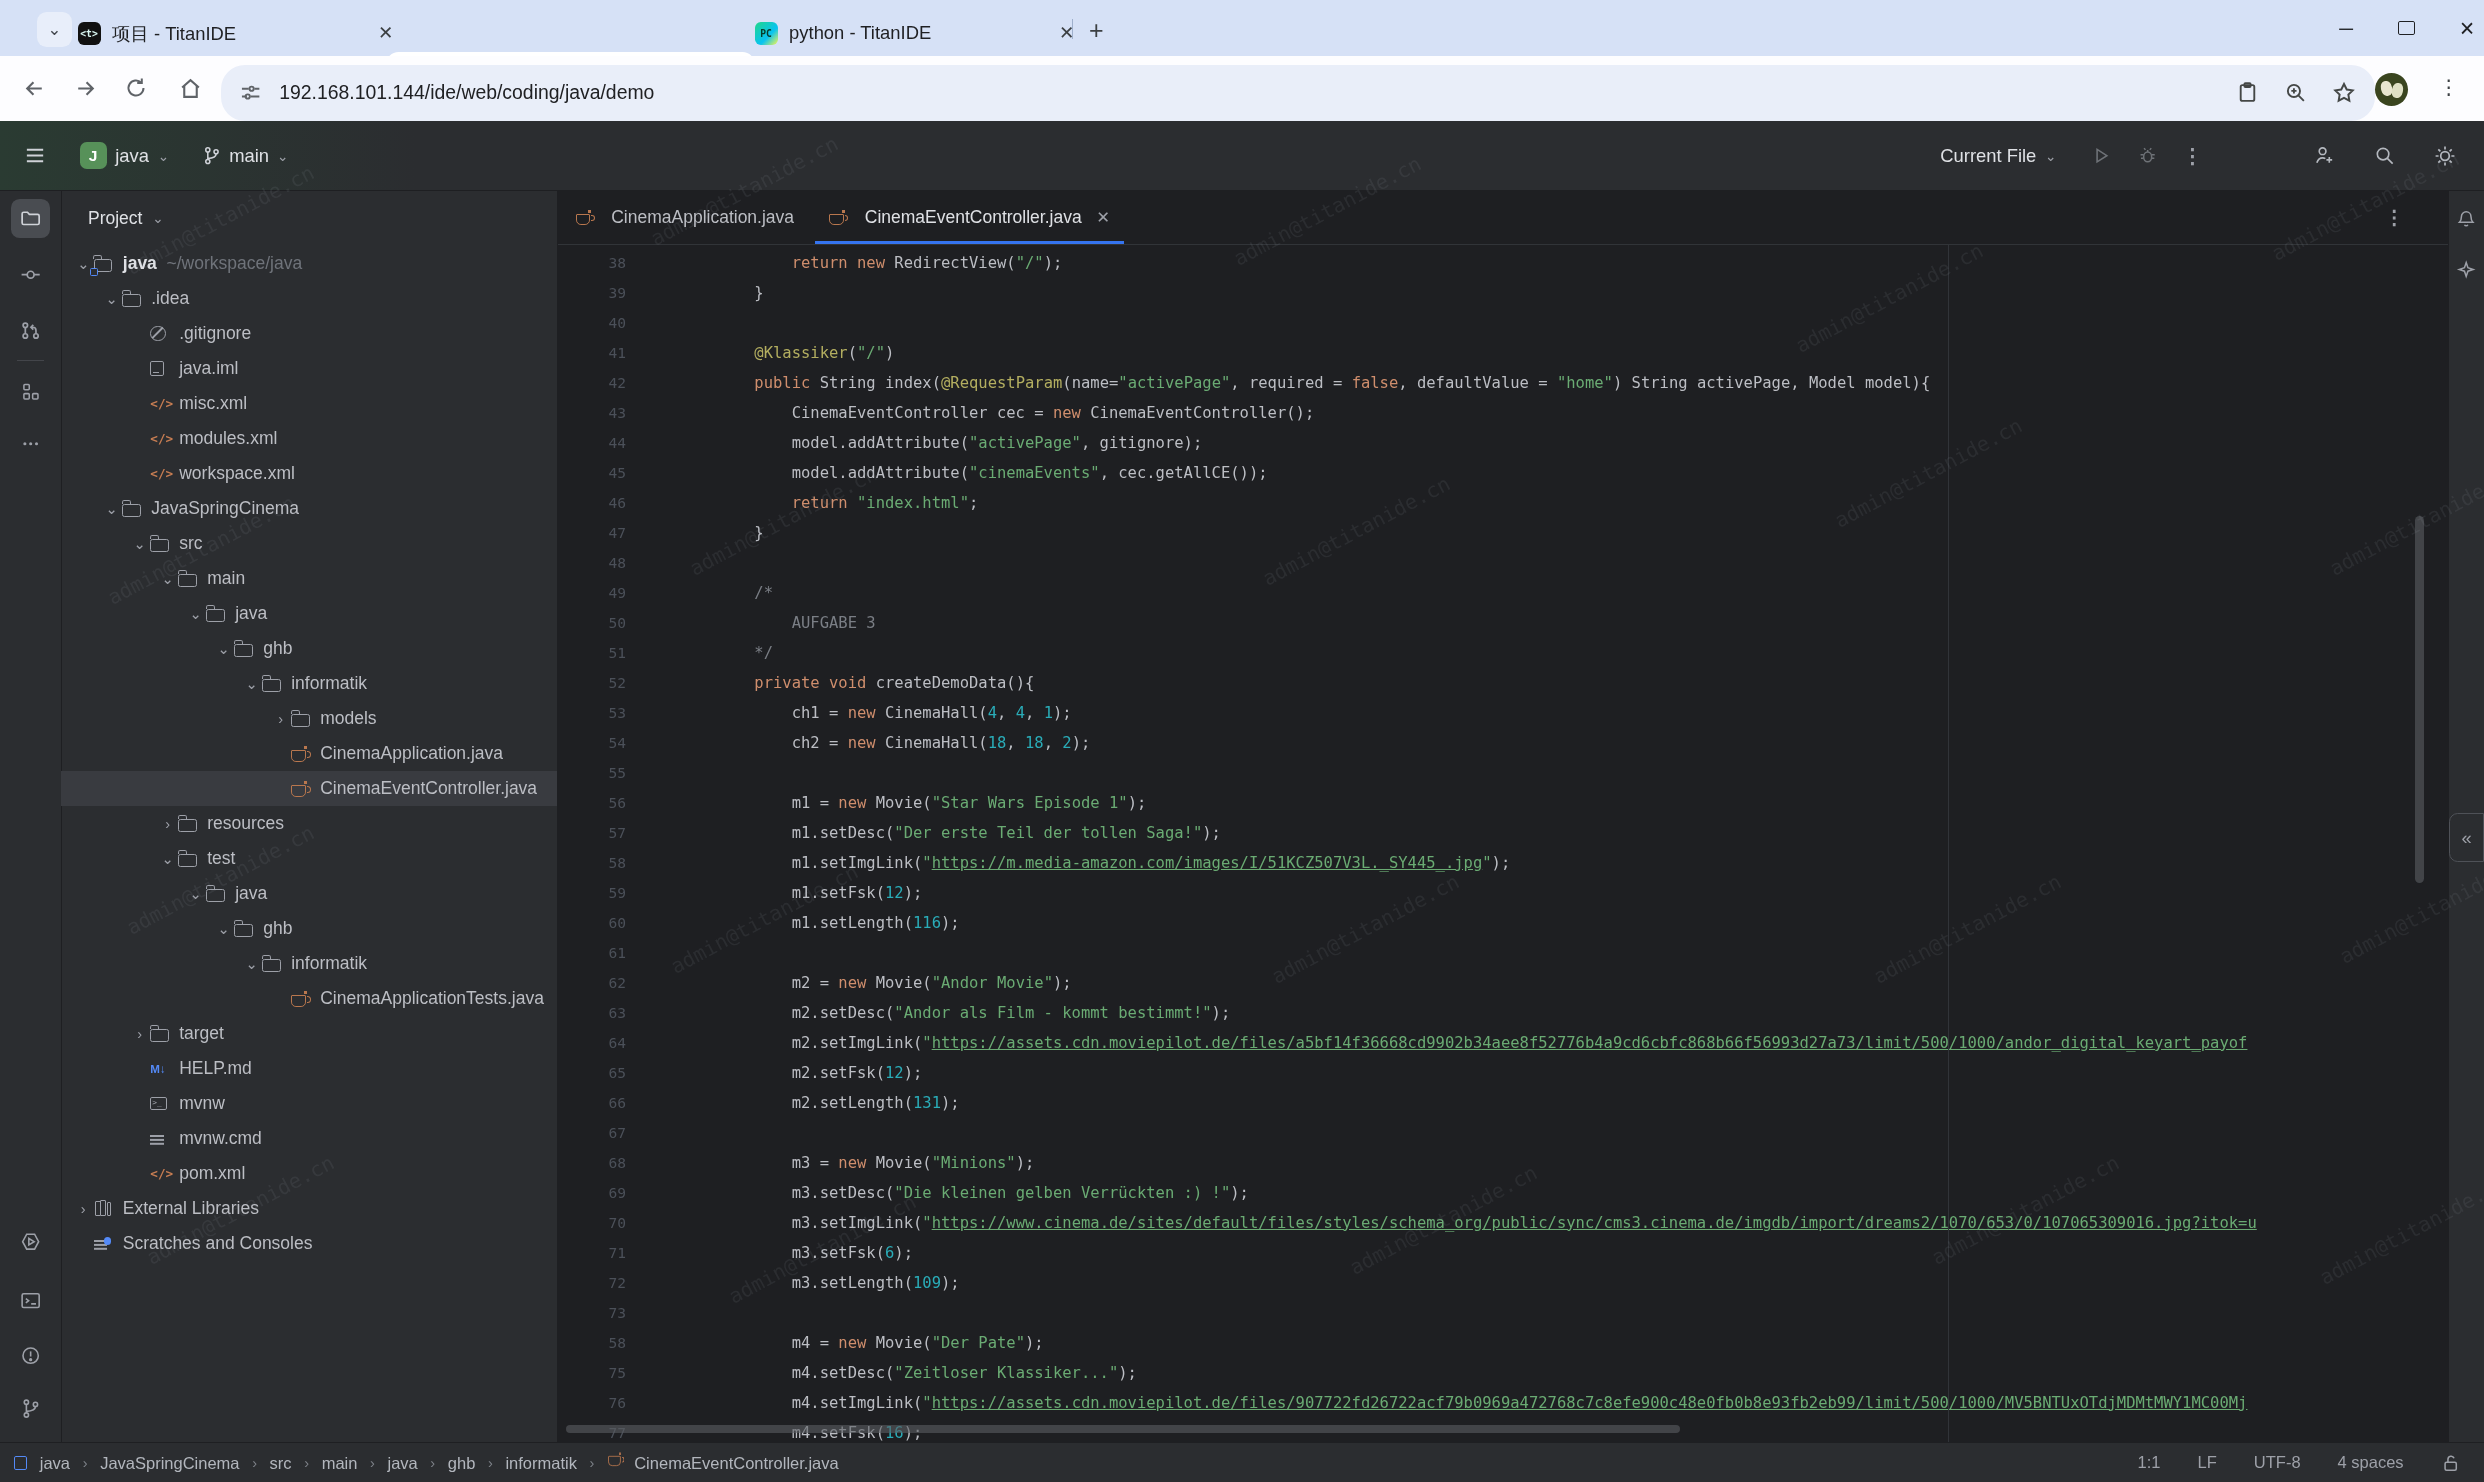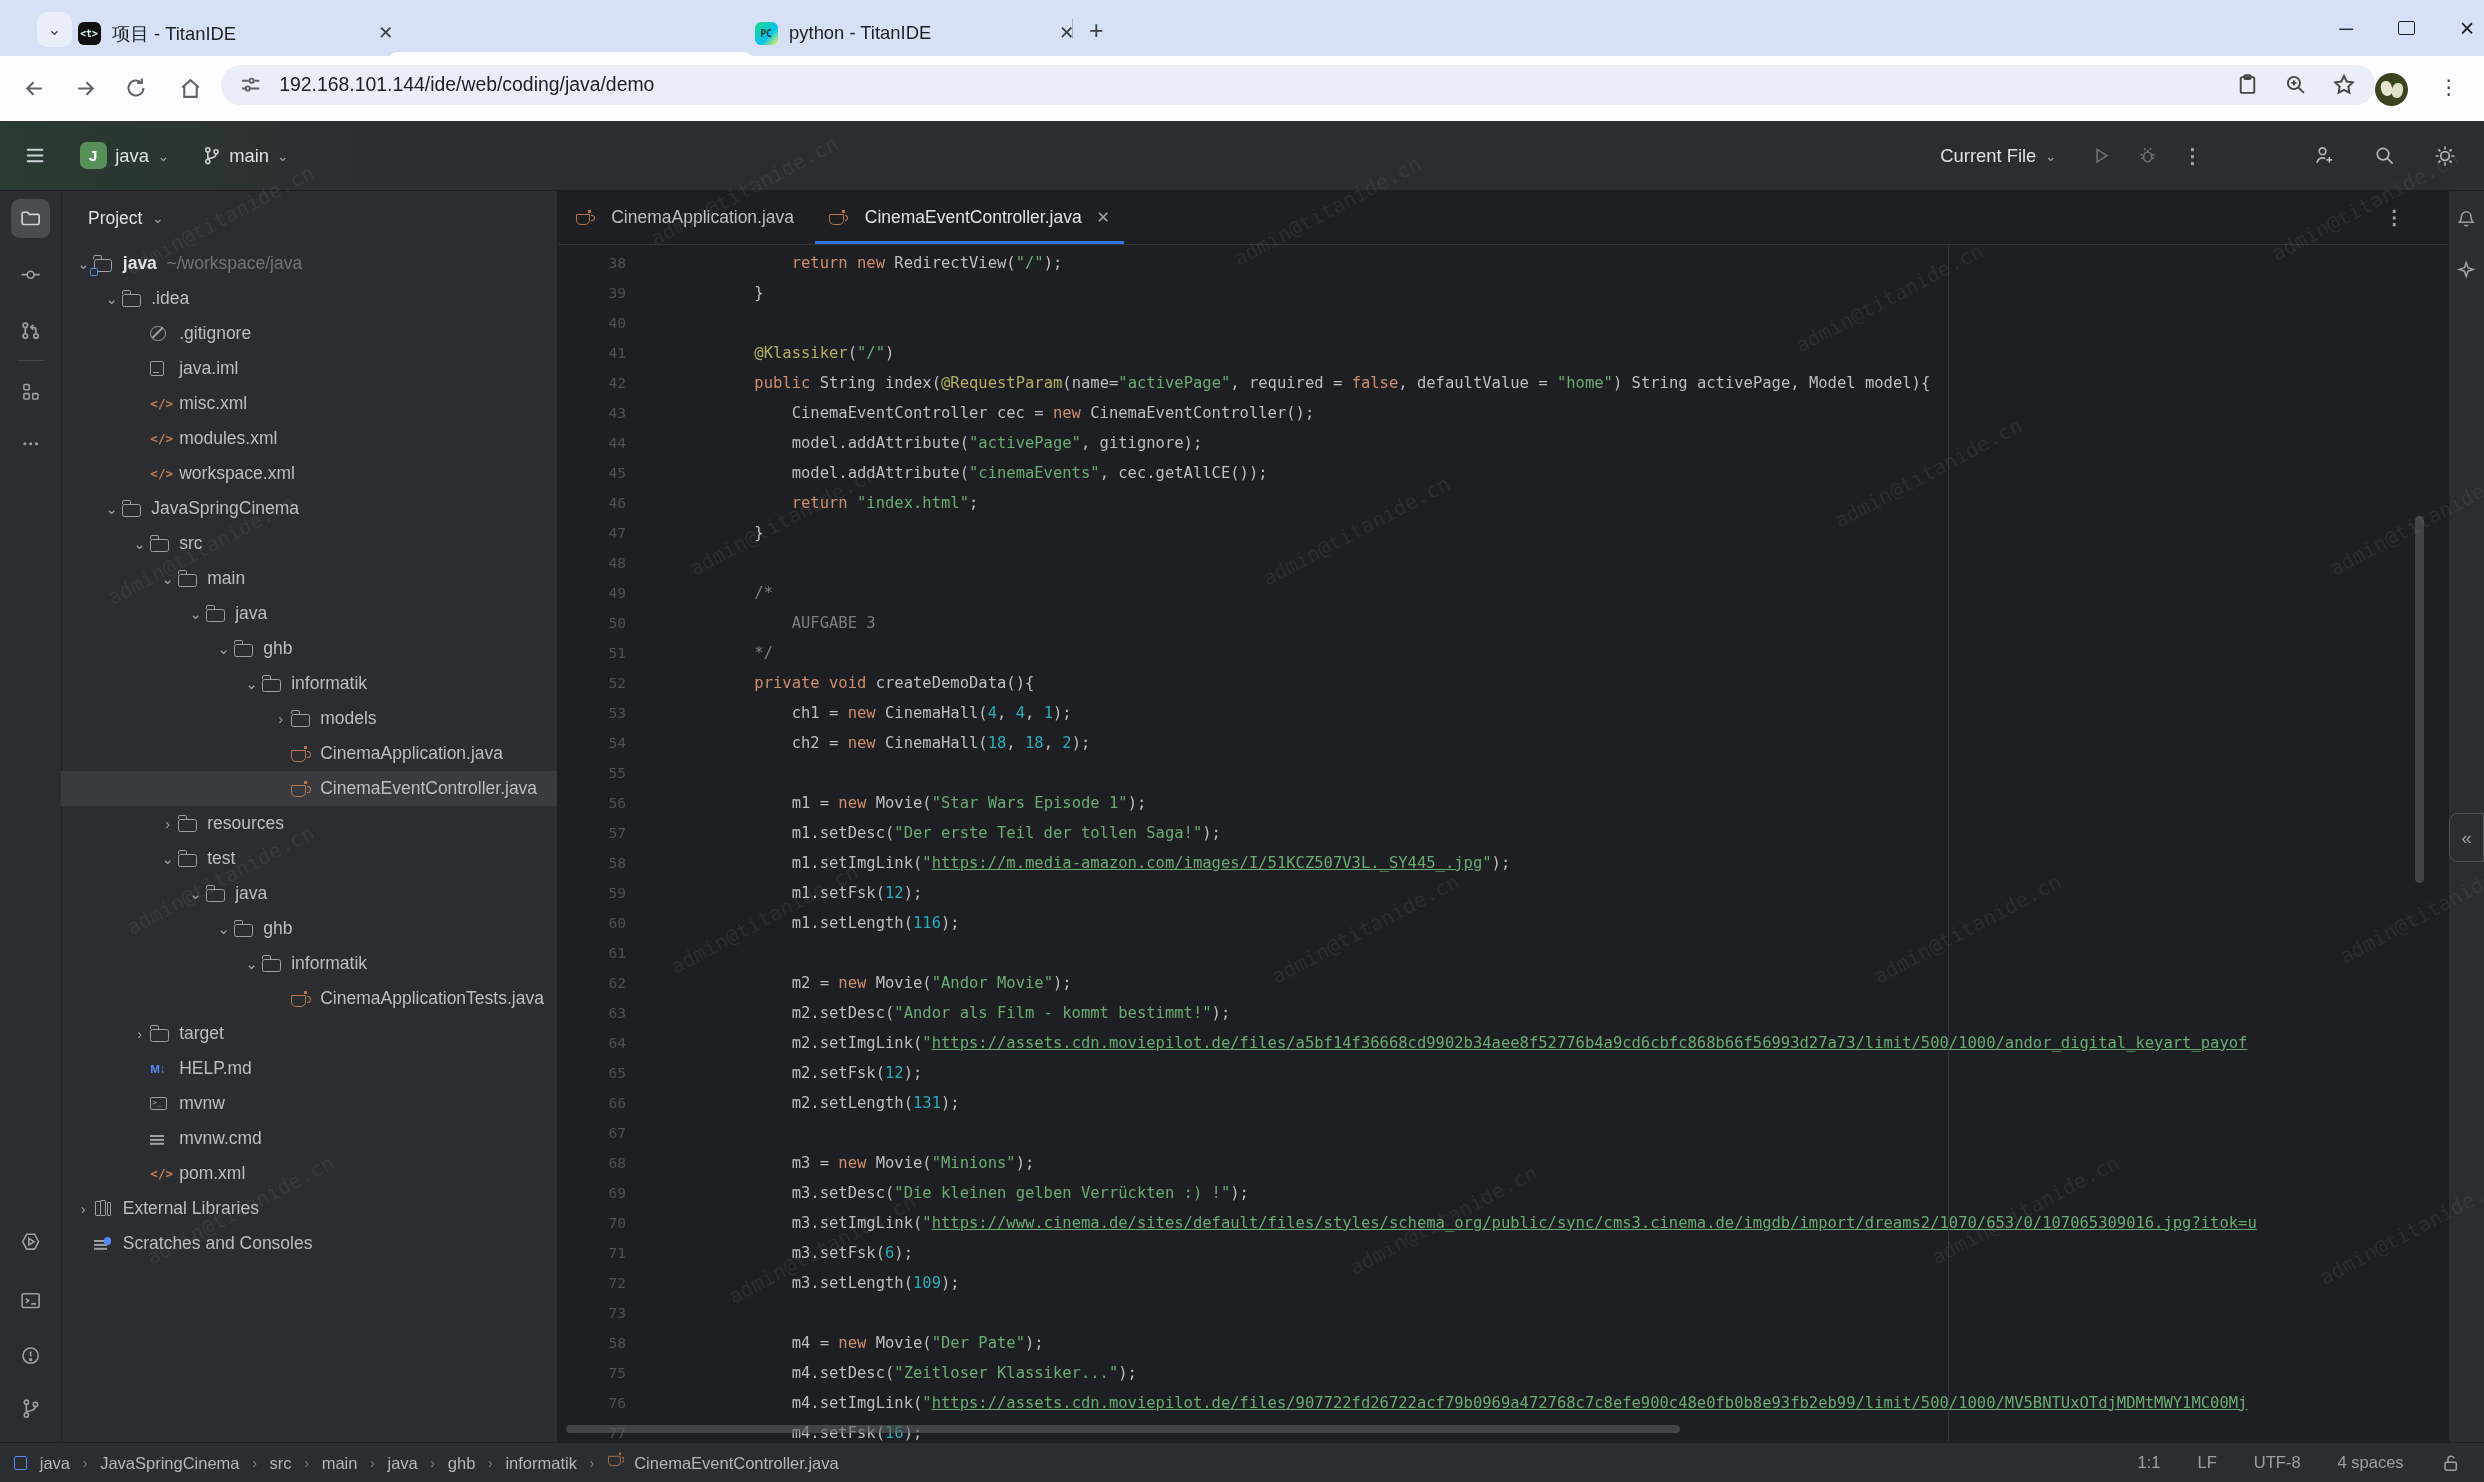--- a/index.html
+++ b/index.html
@@ -23,21 +23,21 @@
   .fav.pycharm{background:linear-gradient(135deg,#21d789,#07c3f2 60%,#fcf84a);color:#083b2a;}
   .newtab{position:absolute;left:1089px;top:15.5px;font-size:25px;color:#3c4043;}
   .tabdiv{position:absolute;left:1072px;top:19.4px;width:1px;height:19.4px;background:#9fb0cc;}
   .wincontrols{position:absolute;right:9.7px;top:0;height:56px;display:flex;align-items:center;gap:45px;color:#202124;}
   .wincontrols .wmin{font-size:19.4px}
   .wincontrols .wmax{width:14.6px;height:12.6px;border:1.7px solid #202124;border-radius:1.9px}
   .wincontrols .wclose{font-size:25px}
 
   .toolbar{position:absolute;top:56px;left:0;right:0;height:65px;background:#fdfdff;}
   .navic{position:absolute;top:13.6px;width:37px;height:37px;display:flex;align-items:center;justify-content:center;}
-  .pill{position:absolute;left:221px;top:8.7px;width:2154px;height:40px;background:#e9eef9;border-radius:24px;
+  .pill{position:absolute;left:221px;top:8.7px;width:2154px;height:56px;background:#e9eef9;border-radius:24px;
     display:flex;align-items:center;color:#202124;font-size:19.4px;}
   .pill .tune{margin:0 17.5px 0 19.4px}
   .pillicons{margin-left:auto;display:flex;align-items:center;gap:25px;padding-right:19.4px;}
   .avatar{position:absolute;right:76px;top:16.5px;width:33px;height:33px;border-radius:50%;background:#3a451f;overflow:hidden;}
   .avatar .mask{position:absolute;width:10.7px;height:14.6px;background:#e8e6cf;border-radius:45%;}
   .avatar .m1{left:5.8px;top:8.7px;transform:rotate(-14deg);}
   .avatar .m2{left:16.5px;top:10.7px;transform:rotate(12deg);background:#dfe0c4;}
   .bmenu{position:absolute;right:25px;top:19.4px;color:#3c4043;font-size:20.4px;letter-spacing:0;}
 
   

